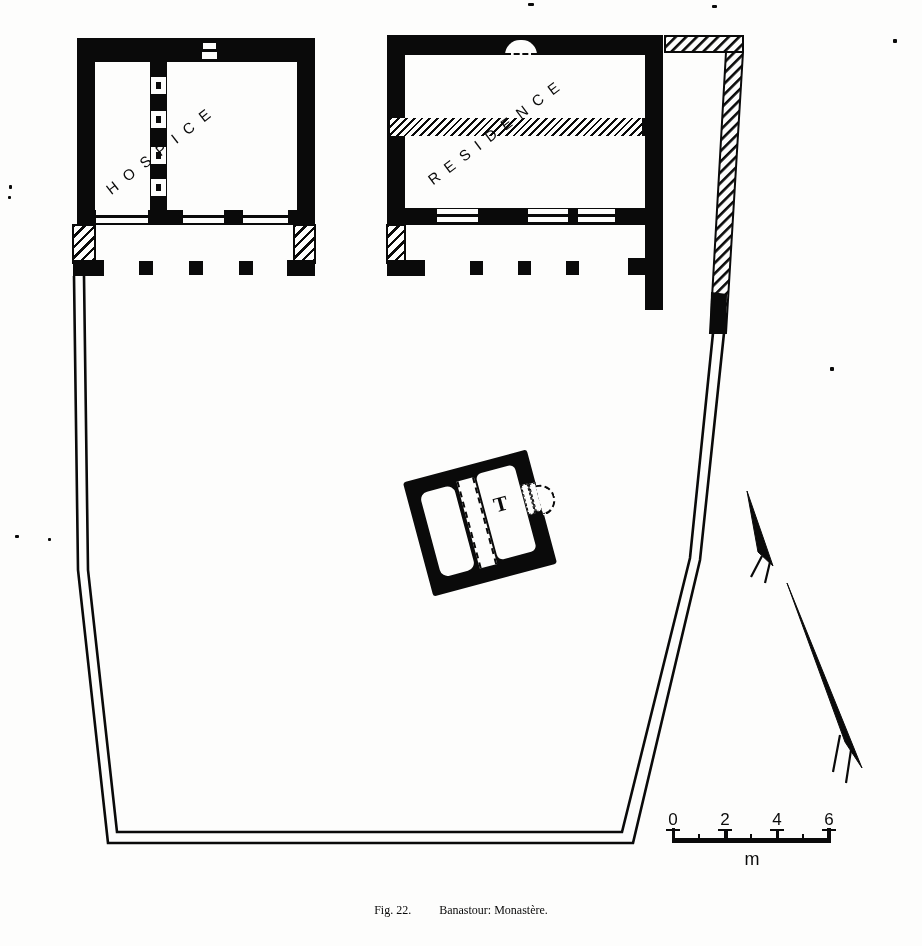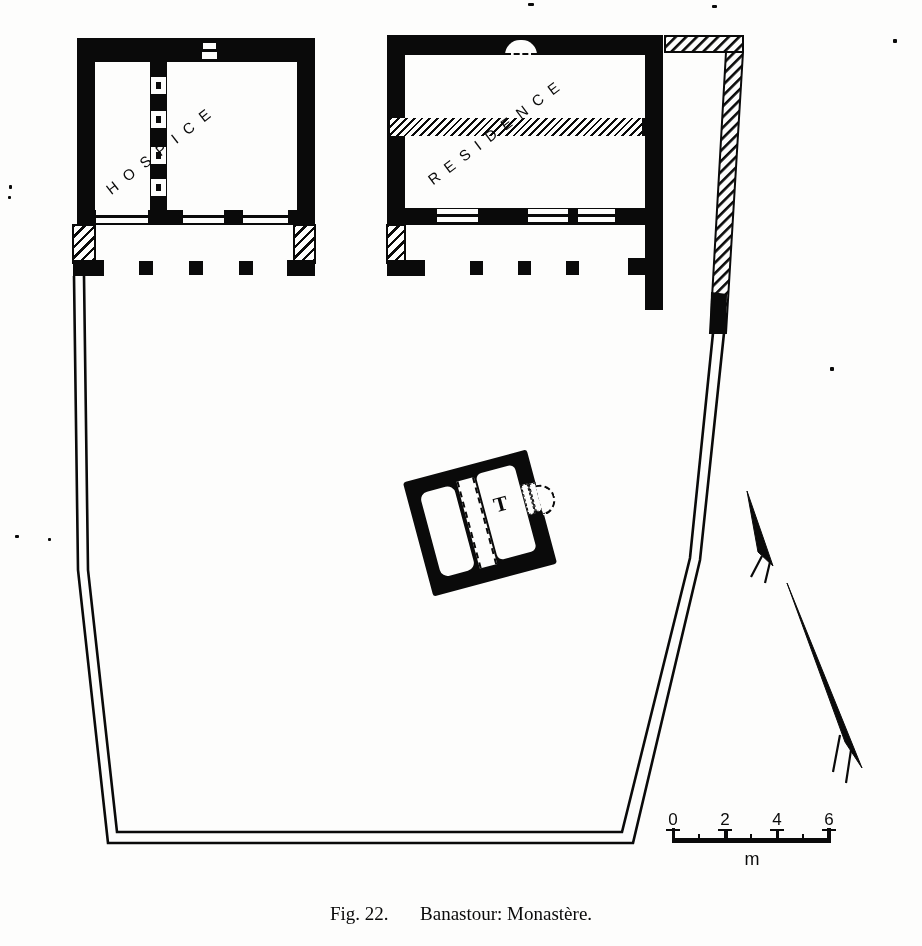--- a/index.html
+++ b/index.html
@@ -36,21 +36,21 @@
   .plan-label{
     color:var(--ink);font-size:15px;font-weight:400;letter-spacing:10px;
     white-space:nowrap;text-align:center;
   }
   .tick-label{
     display:inline-block;width:14px;text-align:center;font-size:17px;color:var(--ink);
     border-bottom:2px solid var(--ink);line-height:1.05;
   }
   .caption{
     position:absolute;left:0;top:903px;width:100%;text-align:center;
-    font-family:"Liberation Serif", serif;font-size:19px;color:var(--ink);
+    font-family:"Liberation Serif", serif;font-size:12px;color:var(--ink);
   }
   .speck{background:var(--ink);border-radius:1px;}
   svg{display:block;}
 </style>
 </head>
 <body>
 
 <div class="canvas">
 
   <div>

